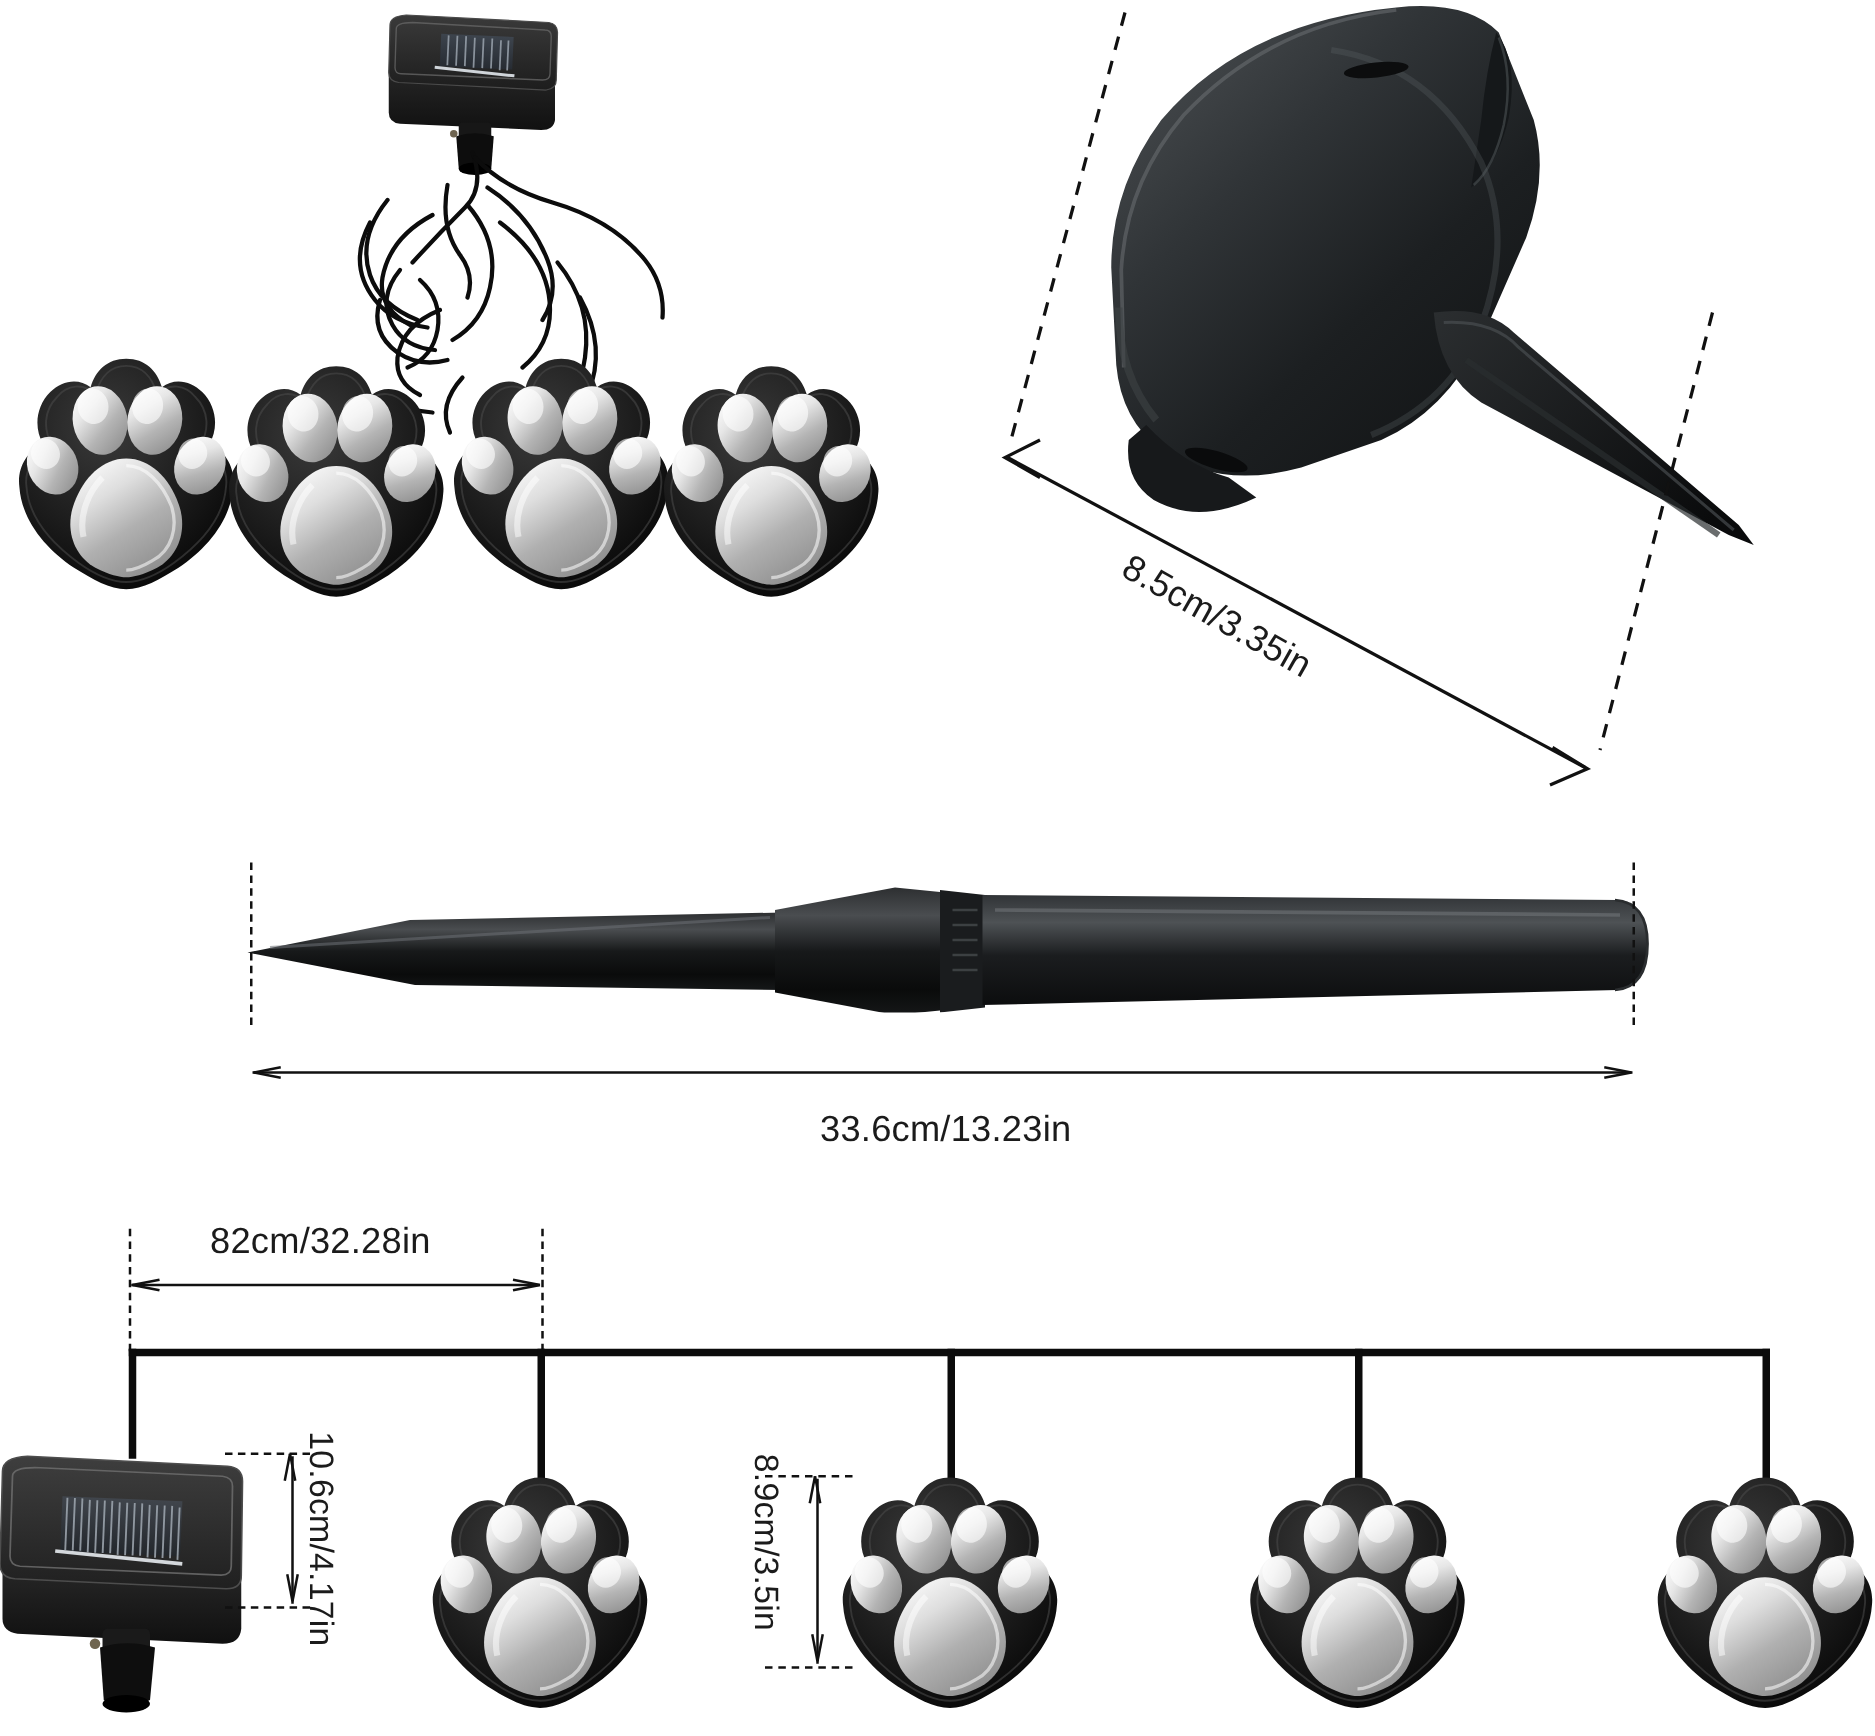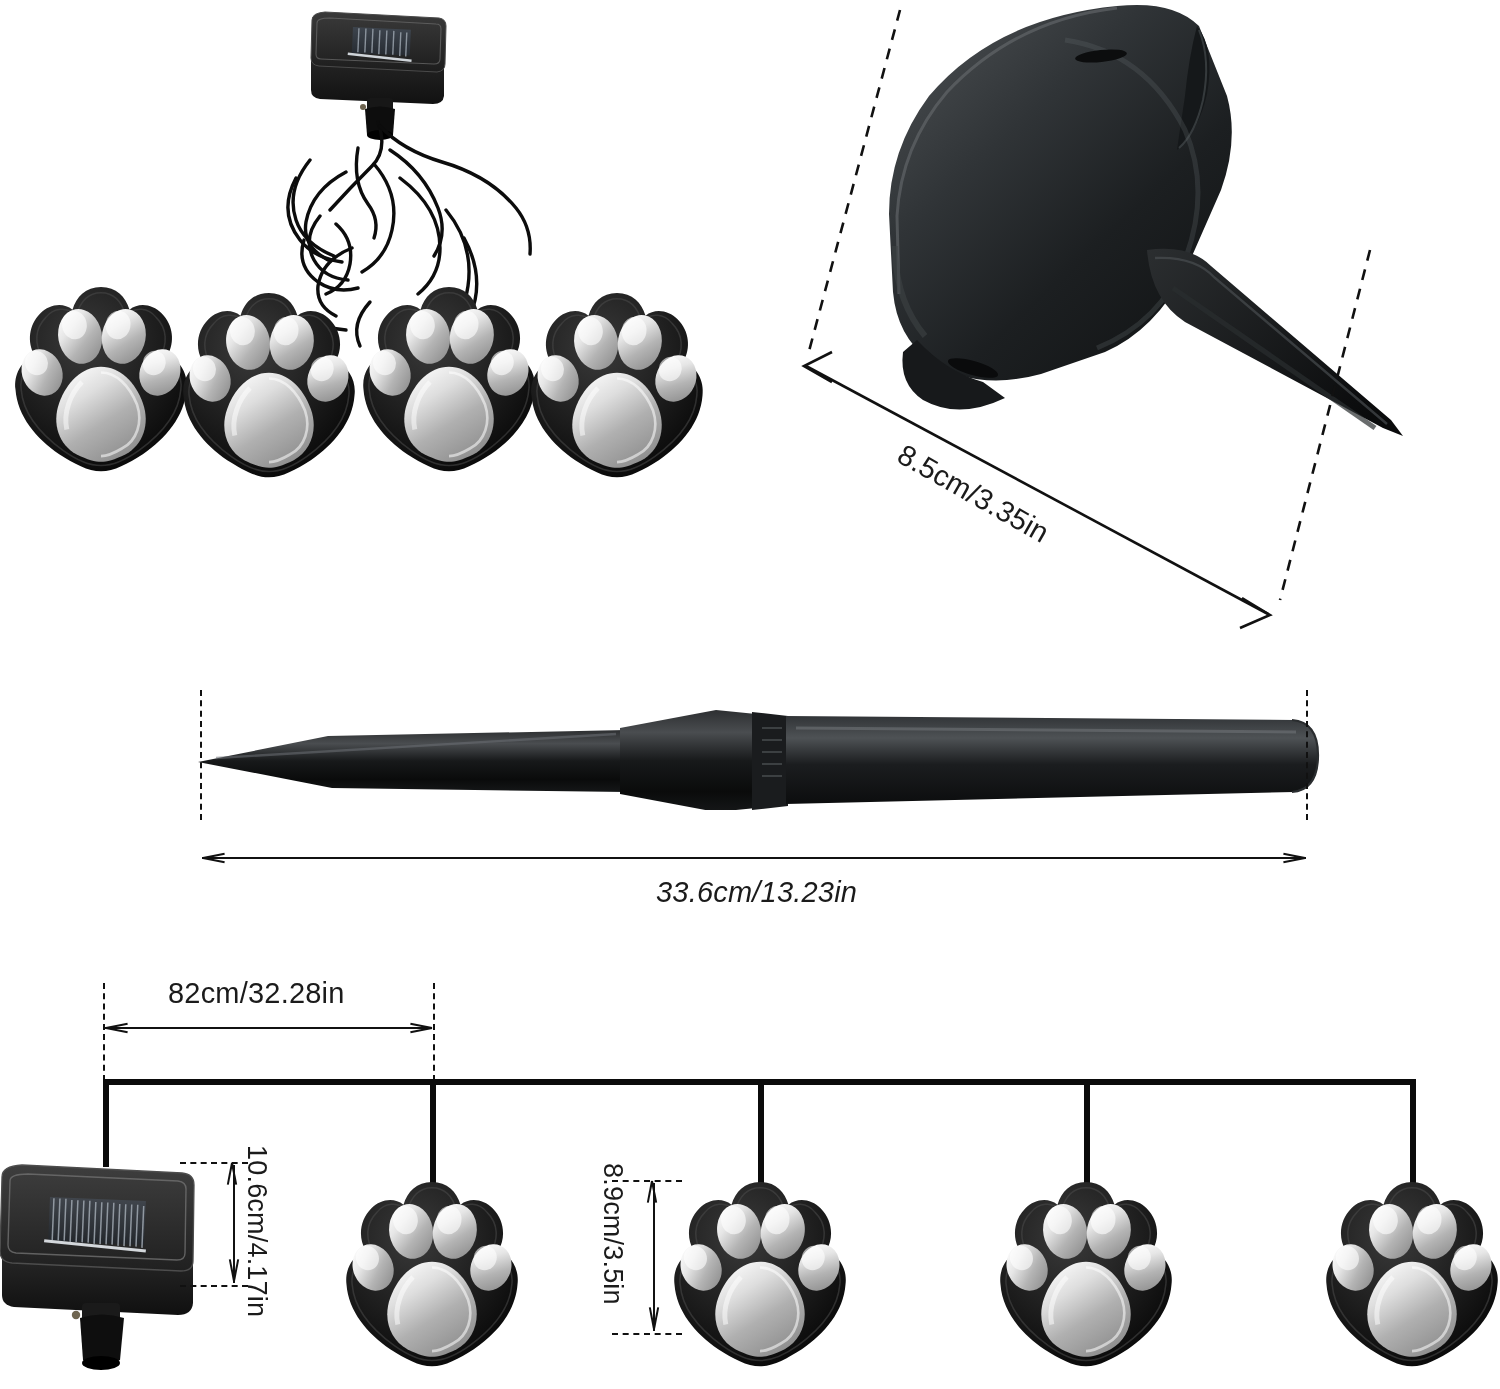--- a/index.html
+++ b/index.html
@@ -230,21 +230,21 @@
         <path d="M20 58 L420 34" stroke="#6b7074" stroke-width="2.4" opacity=".55" fill="none"></path>
         <path d="M600 28 L1100 32" stroke="#777c80" stroke-width="3" opacity=".5" fill="none"></path>
       </svg>
     </div>
 
     <div class="dashv" style="left:200px;top:30px;height:130px;"></div>
     <div class="dashv" style="left:1306px;top:30px;height:130px;"></div>
     <div class="solidh" style="left:202px;top:197px;width:1104px;"></div>
     <div class="arw" style="left:203px;top:190px;"></div>
     <div class="arw right" style="left:1283px;top:190px;"></div>
-    <div class="dimtext abs" style="left:656px;top:216px;font-style:italic;">33.6cm/13.23in</div>
+    <div class="dimtext abs" style="left:656px;top:228px;">33.6cm/13.23in</div>
   </div>
 
   <div class="abs" style="left:0;top:955px;width:1500px;height:434px;">
 
     <div class="dashv" style="left:103px;top:28px;height:98px;"></div>
     <div class="dashv" style="left:433px;top:28px;height:98px;"></div>
     <div class="solidh" style="left:105px;top:72px;width:326px;"></div>
     <div class="arw" style="left:106px;top:65px;"></div>
     <div class="arw right" style="left:410px;top:65px;"></div>
     <div class="dimtext abs" style="left:168px;top:22px;">82cm/32.28in</div>

